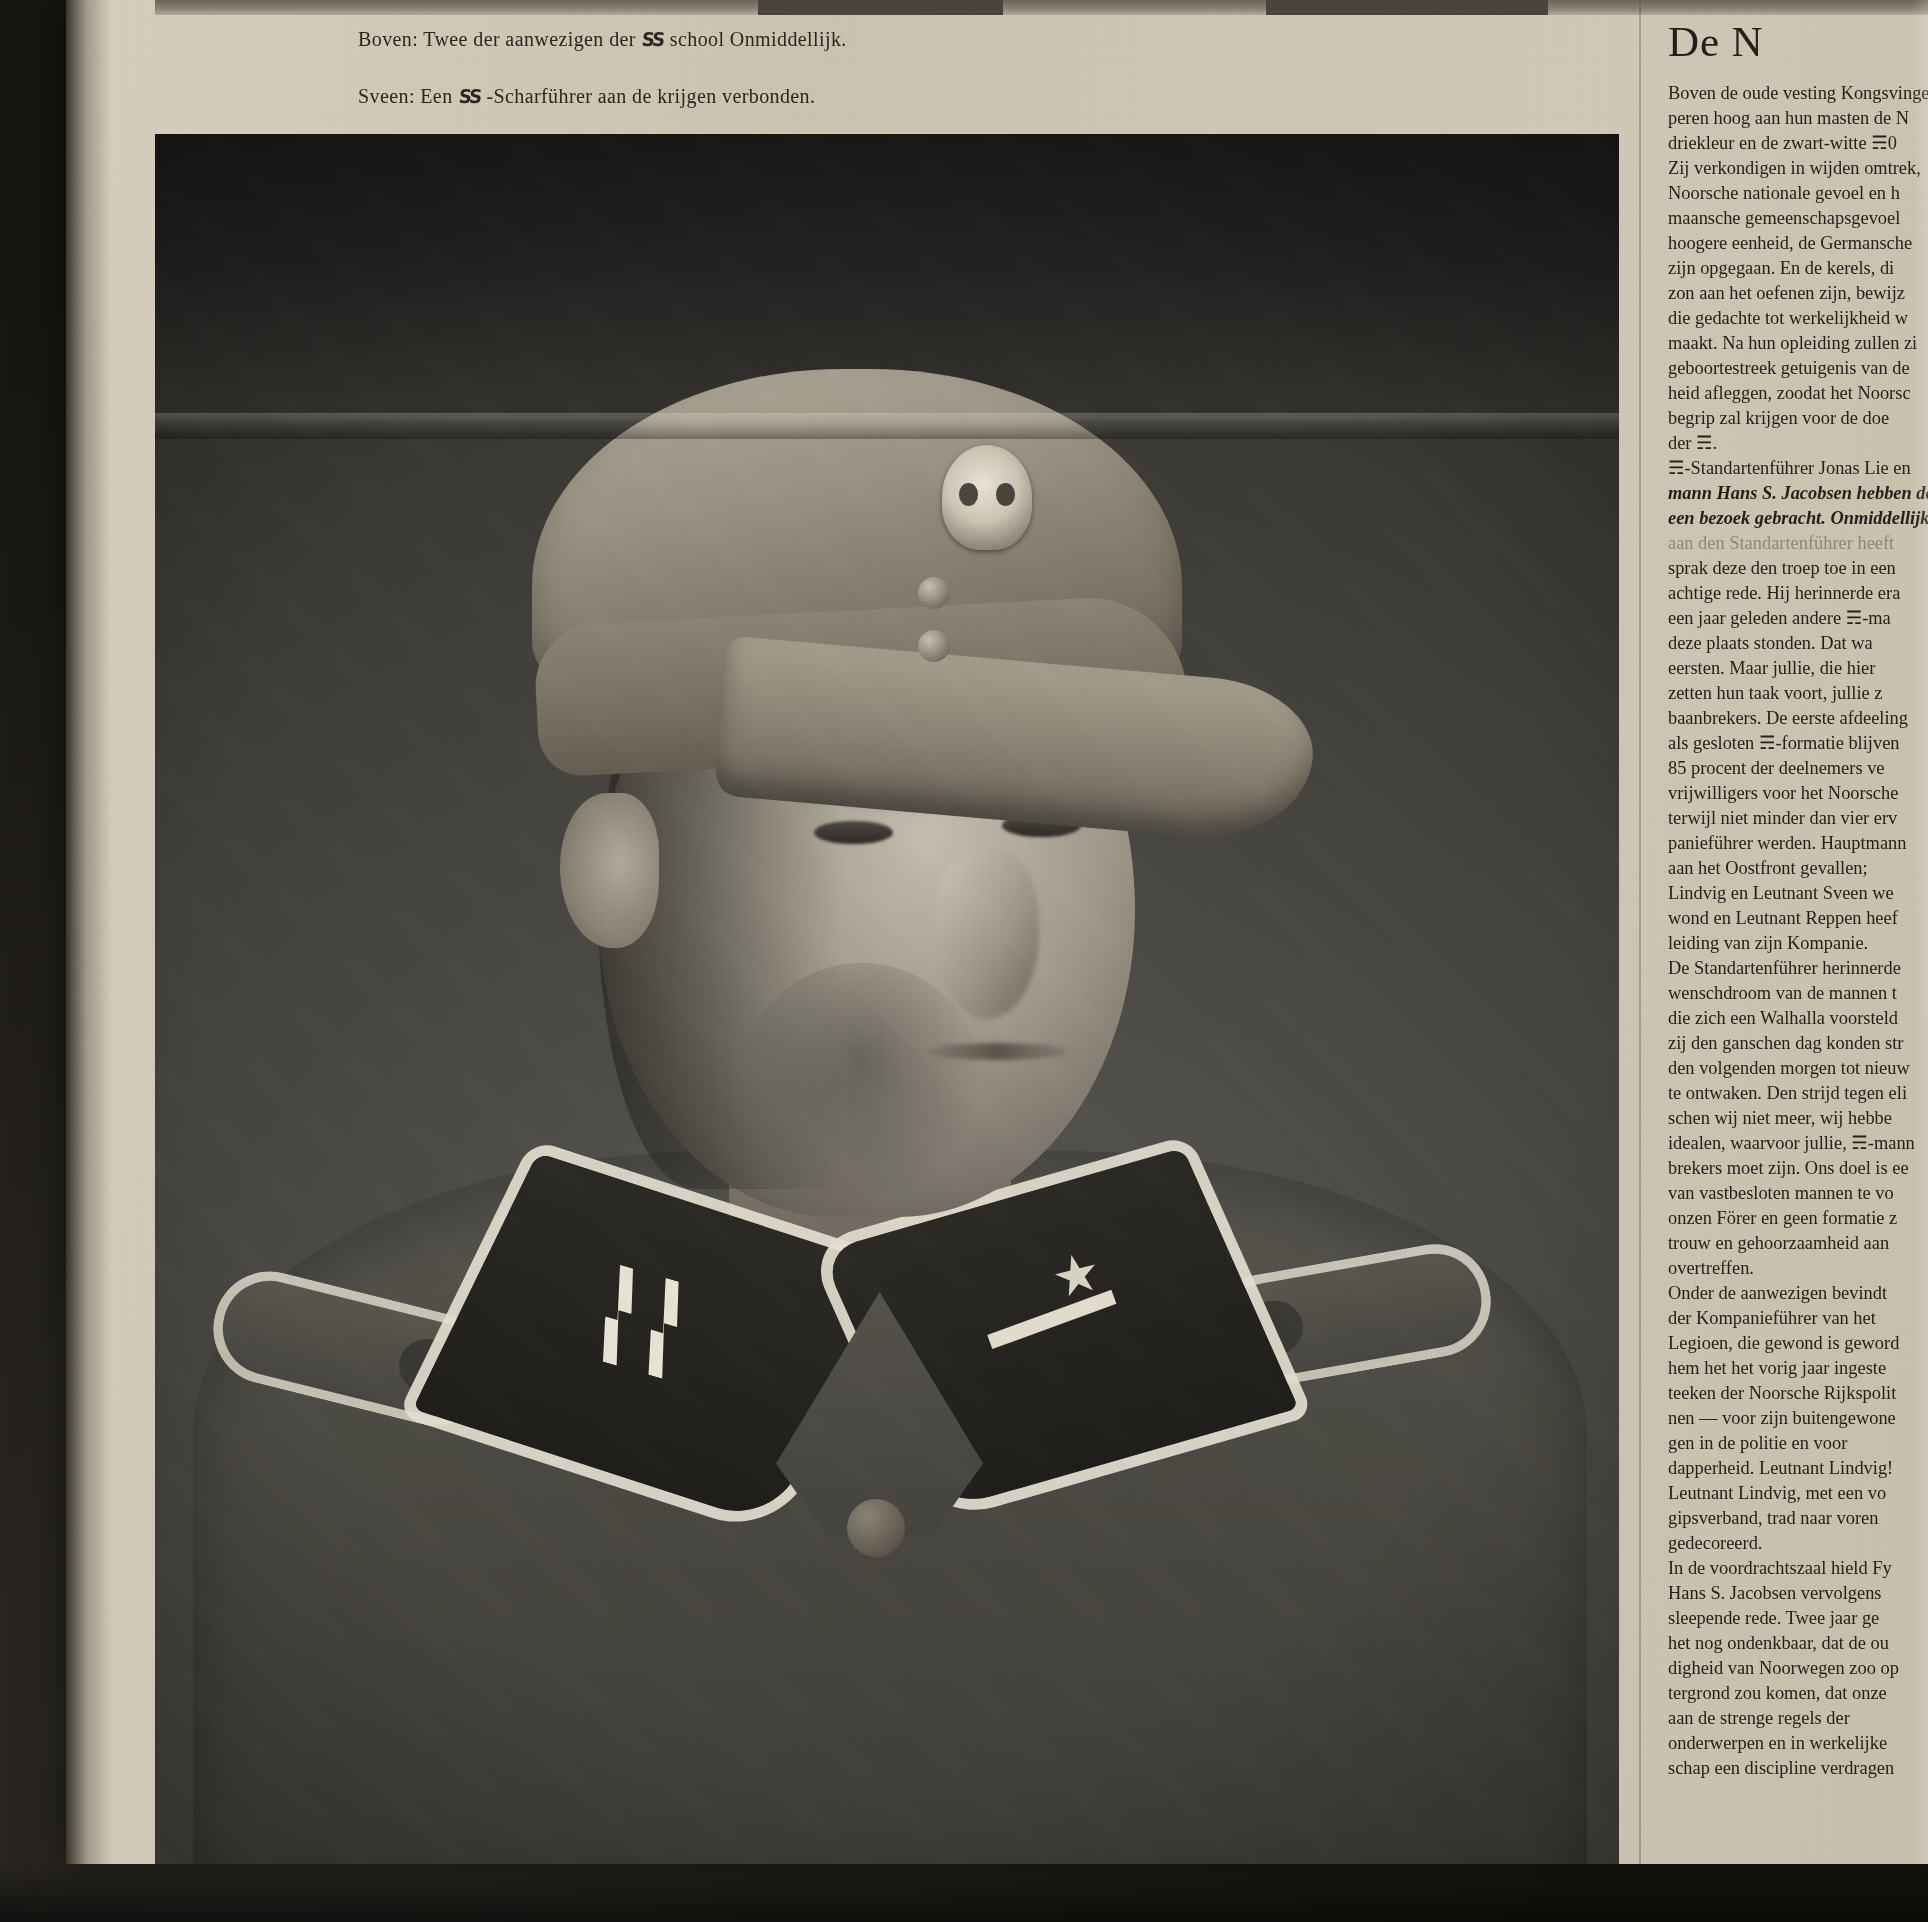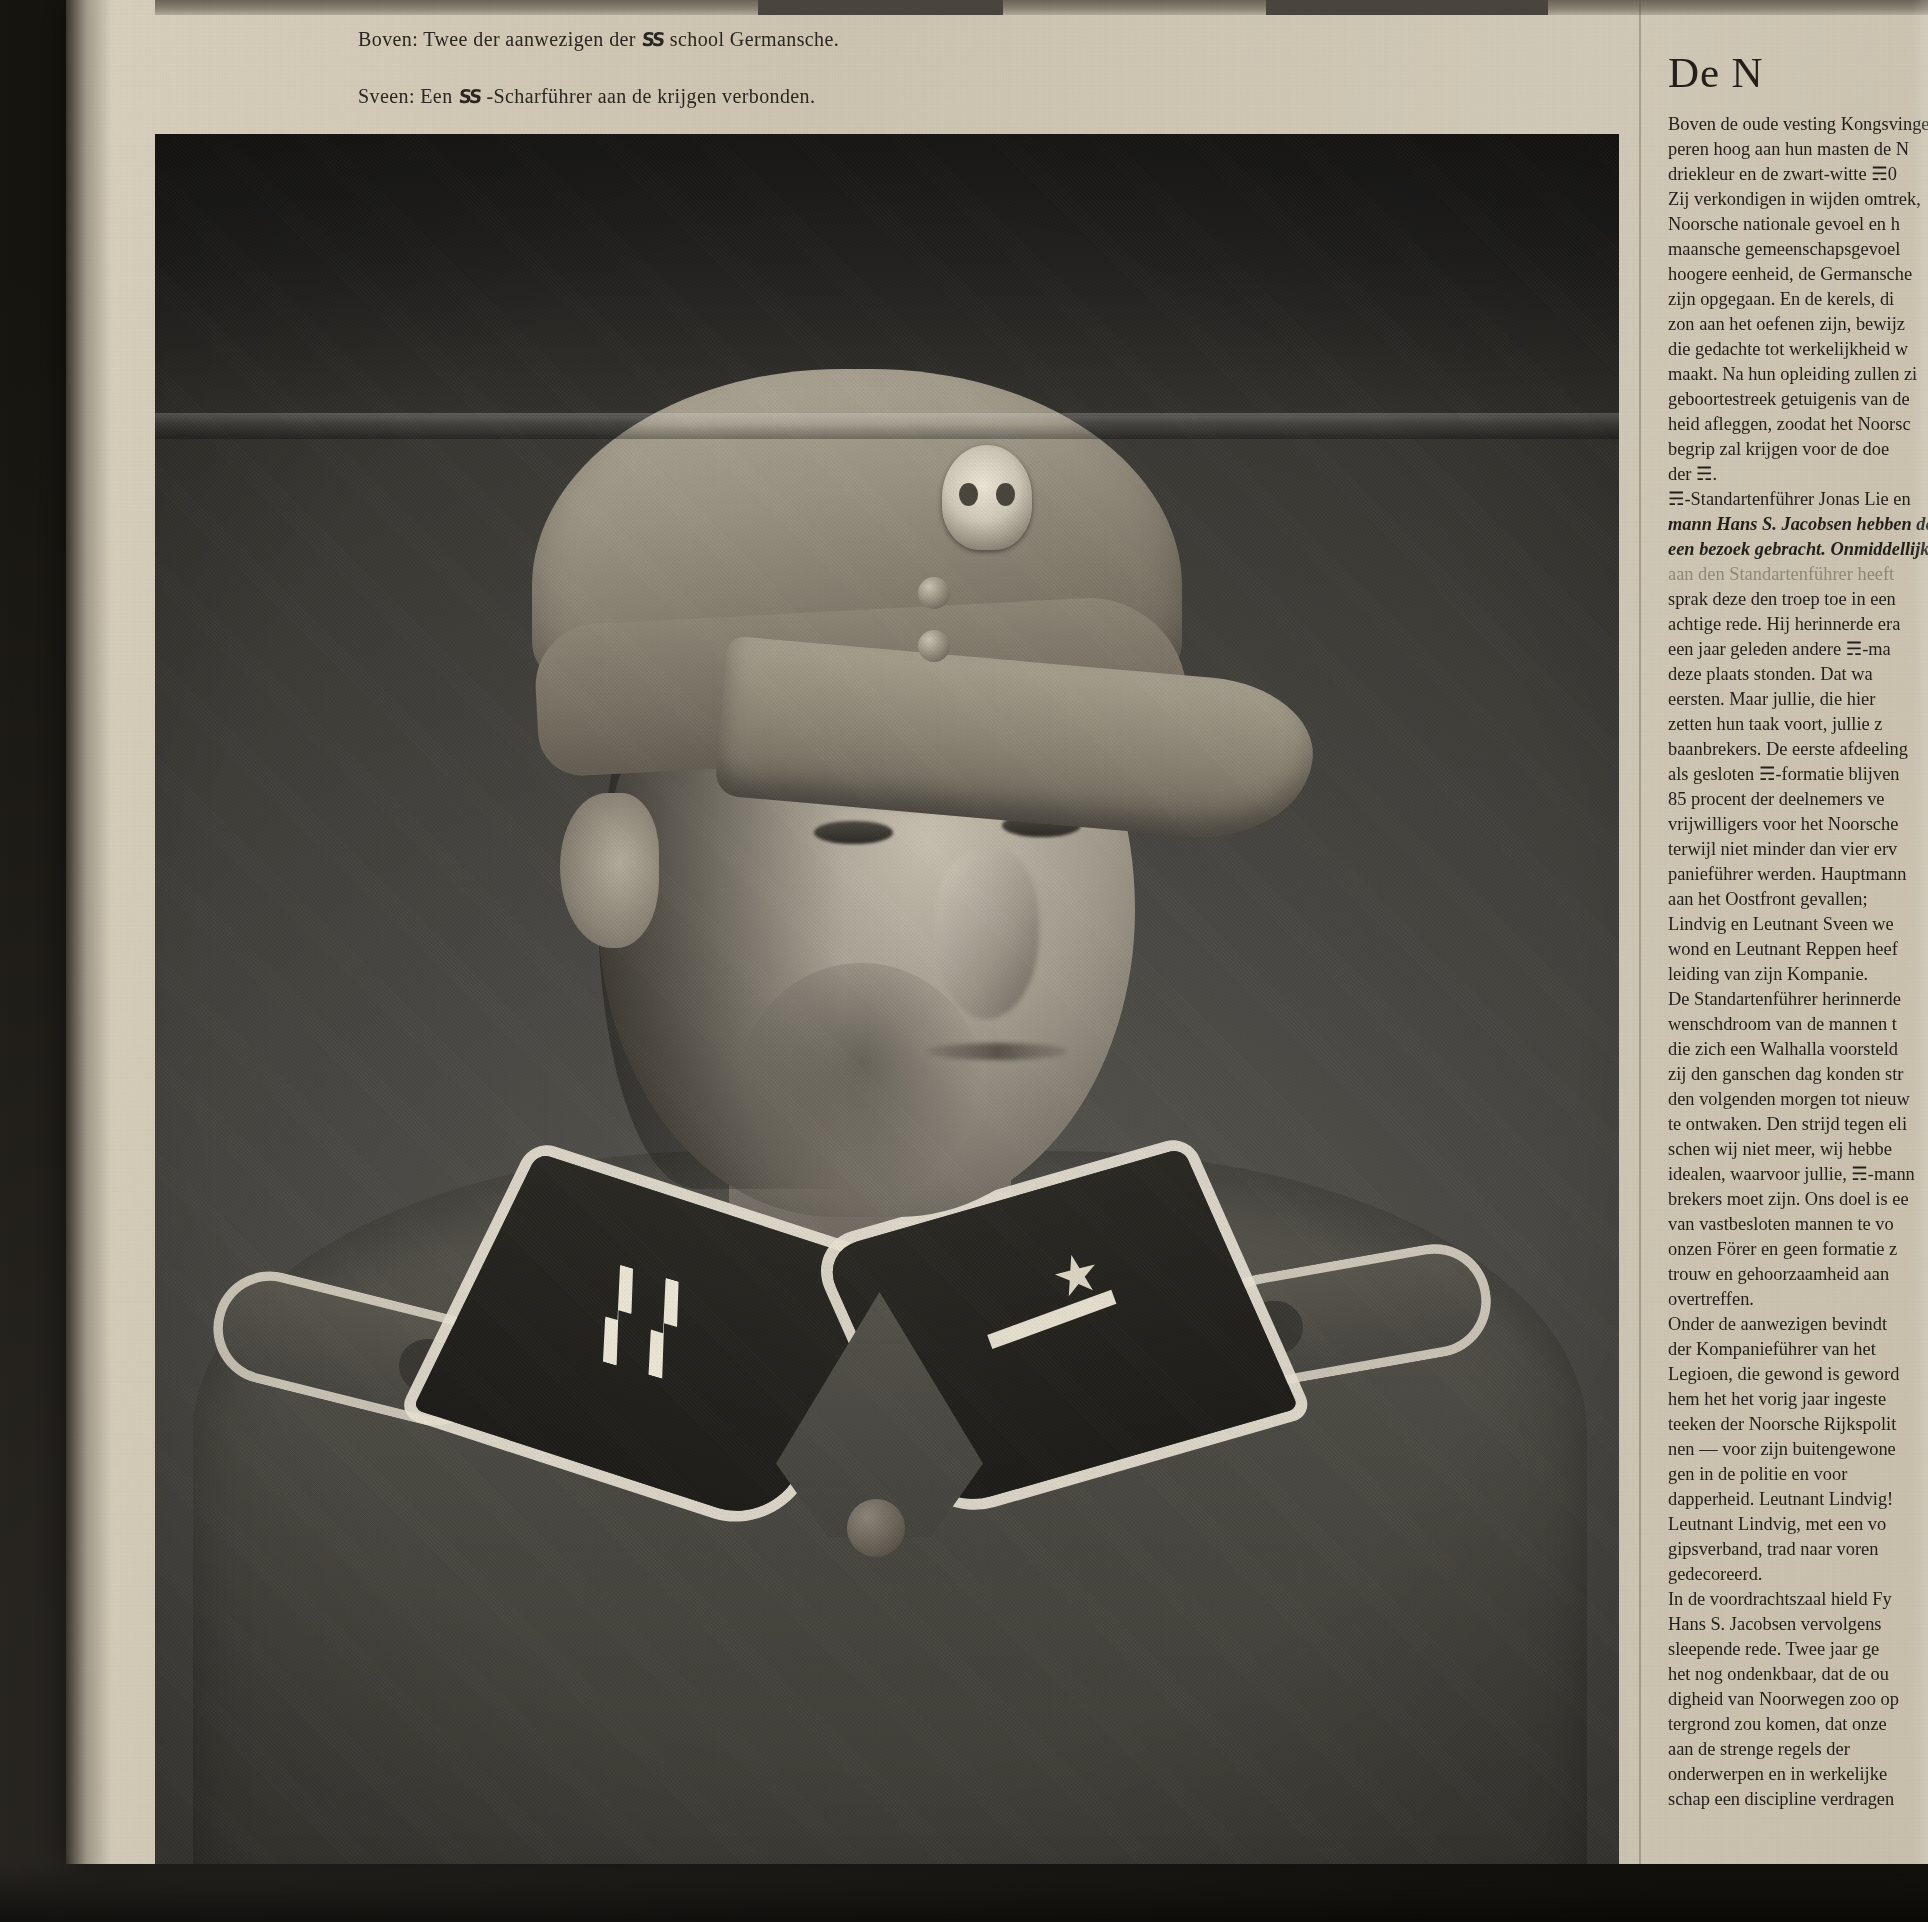--- a/index.html
+++ b/index.html
@@ -342,24 +342,24 @@
   .board-left::after, .board-right::after {
     content:""; position: absolute; top: 28px; width: 60px; height: 55px;
     background: #3a3832; border-radius: 50%;
   }
   .board-left::after { right: 32px; }
   .board-right::after { left: 32px; }
 
   
   #right-col {
     position: absolute;
-    left: 1589px; top: 16px;
+    left: 1589px; top: 0;
     width: 273px; height: 1864px;
     overflow: hidden;
-    padding-top: 15px;
+    padding-top: 0;
   }
   #col-divider {
     position: absolute;
     left: 1573px; top: 0; width: 1.9px; height: 1864px;
     background: rgba(90,82,66,0.35);
   }
   #col-heading {
     font-family: "Liberation Serif", serif;
     font-size: 43px;
     color: #242019;
@@ -405,21 +405,21 @@
     <div id="spine-shadow"></div>
 
     <div id="top-photo-strip">
       <div class="blk" style="left:603px;width:245px;"></div>
       <div class="blk" style="left:1111px;width:282px;"></div>
     </div>
 
     <div class="caption" id="caption-top">
       <span>Boven: Twee der aanwezigen der</span>
       <span class="rune">SS</span>
-      <span>school Germansche.</span>
+      <span>school Onmiddellijk.</span>
     </div>
 
     <div class="caption" id="caption-bottom">
       <span>Sveen: Een</span>
       <span class="rune">SS</span>
       <span>-Scharführer aan de krijgen verbonden.</span>
     </div>
 
     <div id="photo-frame">
       <div id="photo-bg"></div>

